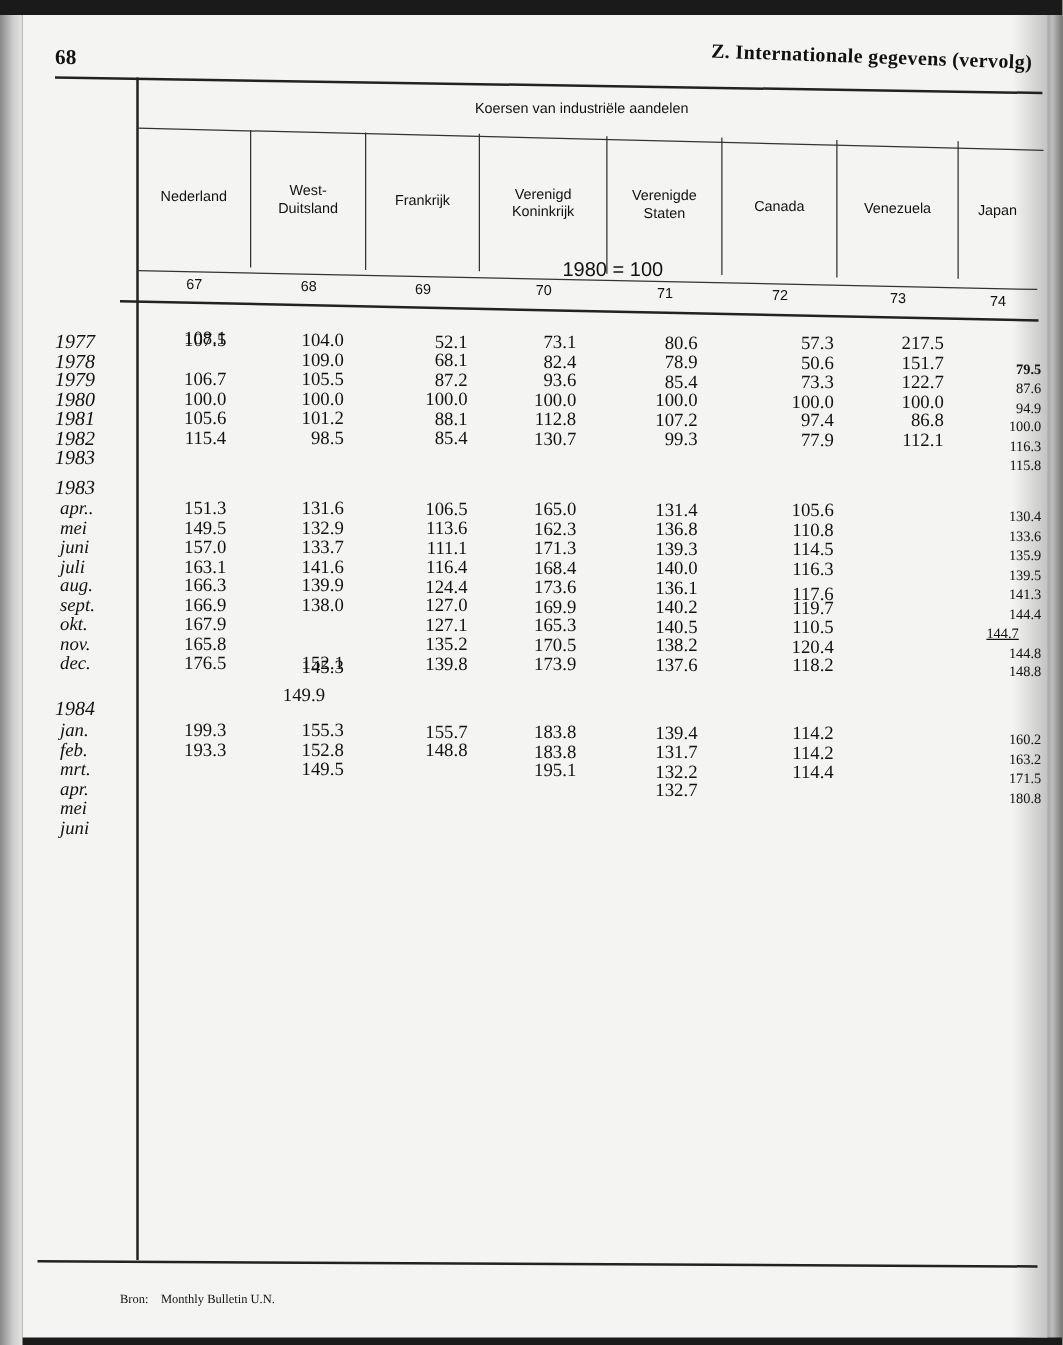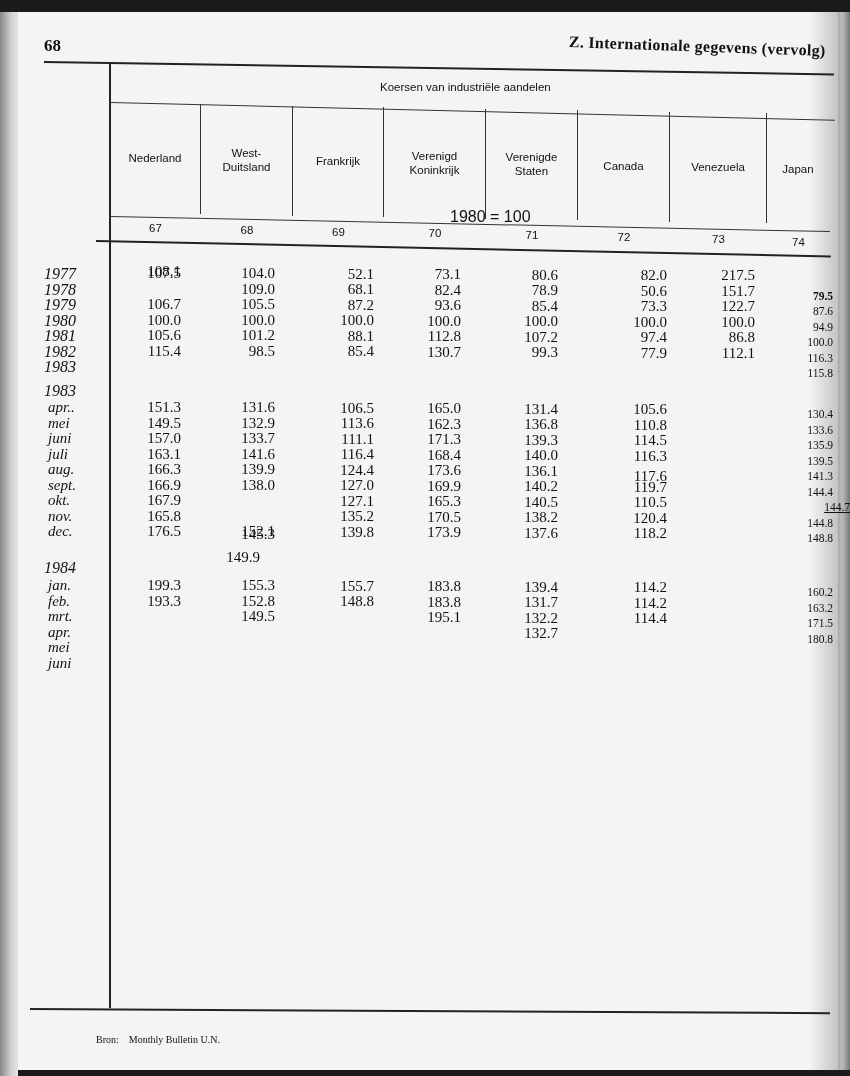--- a/index.html
+++ b/index.html
@@ -64,21 +64,21 @@
 <div class="numline1"></div>
 <div class="numline2"></div>
 
 <div id="body">
     <div class="rowlabel year" style="top: 266px;">1977</div>
     <div class="cell" style="left: 121px; top: 266px;">107.5</div>
     <div class="cell" style="left: 215px; top: 266.4px;">104.0</div>
     <div class="cell" style="left: 314px; top: 266.8px;">52.1</div>
     <div class="cell" style="left: 401px; top: 267.2px;">73.1</div>
     <div class="cell" style="left: 498px; top: 267.6px;">80.6</div>
-    <div class="cell" style="left: 607px; top: 268px;">82.0</div>
+    <div class="cell" style="left: 607px; top: 268px;">57.3</div>
     <div class="cell" style="left: 695px; top: 268.4px;">217.5</div>
     <div class="rowlabel year" style="top: 281.5px;">1978</div>
     <div class="cell" style="left: 121px; top: 264px;">108.1</div>
     <div class="cell" style="left: 215px; top: 281.9px;">109.0</div>
     <div class="cell" style="left: 314px; top: 282.3px;">68.1</div>
     <div class="cell" style="left: 401px; top: 282.7px;">82.4</div>
     <div class="cell" style="left: 498px; top: 283.1px;">78.9</div>
     <div class="cell" style="left: 607px; top: 283.5px;">50.6</div>
     <div class="cell" style="left: 695px; top: 283.9px;">151.7</div>
     <div class="cell jp" style="left: 793px; top: 288.9px; font-weight: bold;">79.5</div>
@@ -169,21 +169,21 @@
     <div class="cell" style="left: 498px; top: 479.1px;">140.2</div>
     <div class="cell" style="left: 607px; top: 479.5px;">119.7</div>
     <div class="cell jp" style="left: 793px; top: 484.9px;">144.4</div>
     <div class="rowlabel" style="top: 493px; left: 48px;">okt.</div>
     <div class="cell" style="left: 121px; top: 493px;">167.9</div>
     <div class="cell" style="left: 215px; top: 484px; margin-top: 43px;">145.3</div>
     <div class="cell" style="left: 314px; top: 493.8px;">127.1</div>
     <div class="cell" style="left: 401px; top: 494.2px;">165.3</div>
     <div class="cell" style="left: 498px; top: 494.6px;">140.5</div>
     <div class="cell" style="left: 607px; top: 495px;">110.5</div>
-    <div class="cell jp" style="left: 810px; top: 500.4px; text-decoration: underline;">144.7</div>
+    <div class="cell jp" style="left: 775px; top: 500.4px; text-decoration: underline;">144.7</div>
     <div class="rowlabel" style="top: 508.5px; left: 48px;">nov.</div>
     <div class="cell" style="left: 121px; top: 508.5px;">165.8</div>
     <div class="cell" style="left: 200px; top: 508.9px; margin-top: 41px;">149.9</div>
     <div class="cell" style="left: 314px; top: 509.3px;">135.2</div>
     <div class="cell" style="left: 401px; top: 509.7px;">170.5</div>
     <div class="cell" style="left: 498px; top: 510.1px;">138.2</div>
     <div class="cell" style="left: 607px; top: 510.5px;">120.4</div>
     <div class="cell jp" style="left: 793px; top: 515.9px;">144.8</div>
     <div class="rowlabel" style="top: 524px; left: 48px;">dec.</div>
     <div class="cell" style="left: 121px; top: 524px;">176.5</div>

